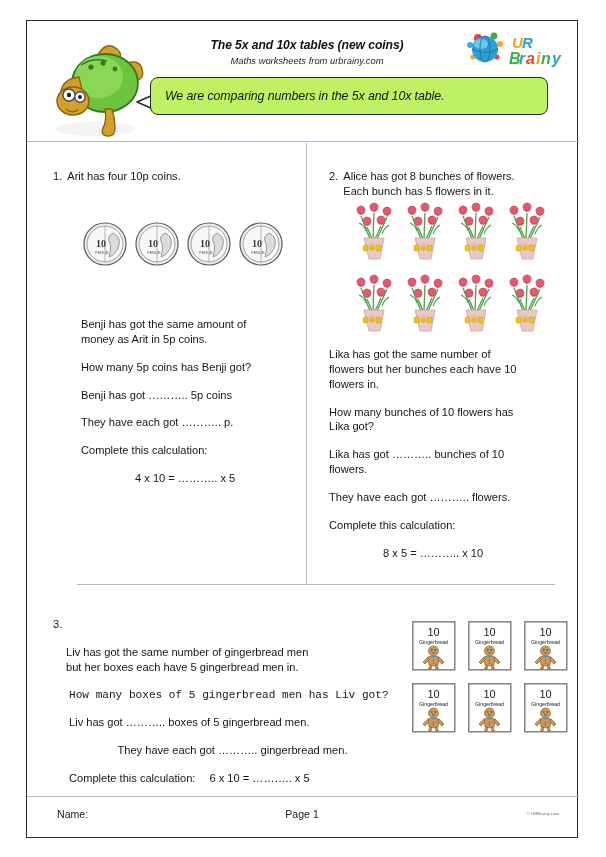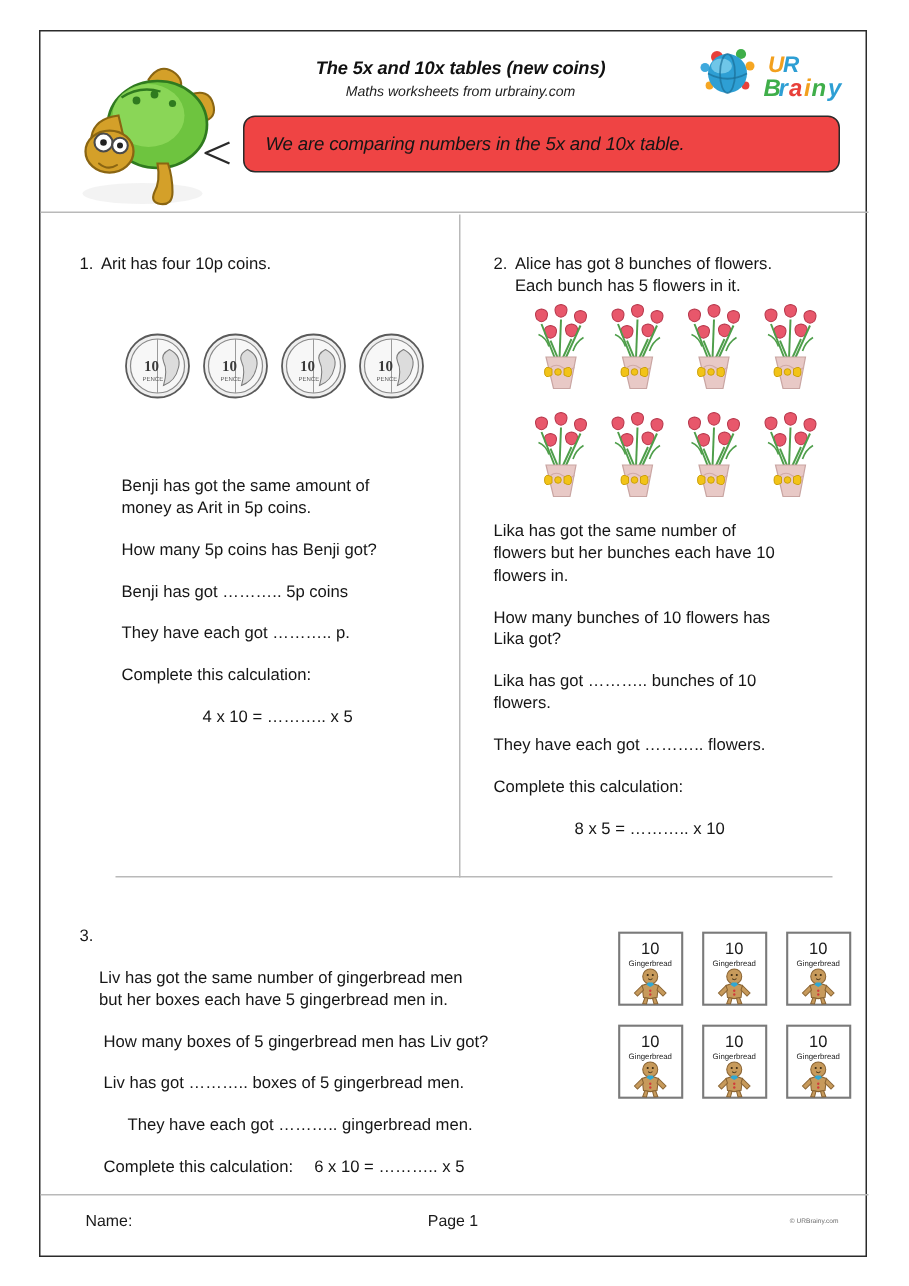--- a/index.html
+++ b/index.html
@@ -37,22 +37,22 @@
   }
 
   
   #turtle { position: absolute; left: 6px; top: 8px; width: 128px; height: 112px; }
 
   
   #bubble {
     position: absolute; left: 123px; top: 56px;
     width: 398px; height: 38px;
     border: 1.6px solid #2a2a2a; border-radius: 8px;
-    background: #ef4444;
-    display: flex; align-items: center; margin-left: 12px;
+    background: #bef264;
+    display: flex; align-items: center;
   }
   #bubble-text {
     padding-left: 14px; font-size: 12.4px; color: #151515;
     letter-spacing: -0.1px;
   }
   #bubble-tail {
     position: absolute; left: 108px; top: 72px; width: 18px; height: 16px;
   }
 
   
@@ -287,23 +287,23 @@
     </div>
   </div>
 
   <div class="q" id="q3">
     <div id="q3-text">
       <div class="qnum-line" style="margin-bottom:13px;">
         <span class="qnum">3.</span>
       </div>
       <div class="para" style="margin-left:13px;">Liv has got the same number of gingerbread men
 but her boxes each have 5 gingerbread men in.</div>
-      <div class="para" style="margin-left:16px;">How many boxes of 5 gingerbread men has Liv got?</div>
+      <div class="para" style="margin-left:16px;font-family:Liberation Mono, monospace;">How many boxes of 5 gingerbread men has Liv got?</div>
       <div class="para" style="margin-left:16px;">Liv has got ……….. boxes of 5 gingerbread men.</div>
-      <div class="para" style="margin-left:32px;">They have each got ……….. gingerbread men.</div>
+      <div class="para" style="margin-left:4px;text-align:center;">They have each got ……….. gingerbread men.</div>
       <div style="margin-left:16px; display:flex; gap:14px;">
         <span>Complete this calculation:</span>
         <span>6 x 10 = ……….. x 5</span>
       </div>
     </div>
 
     <div id="q3-boxes">
       <svg width="160" height="118" viewBox="0 0 160 118">
         <defs>
           <g id="gbox">

